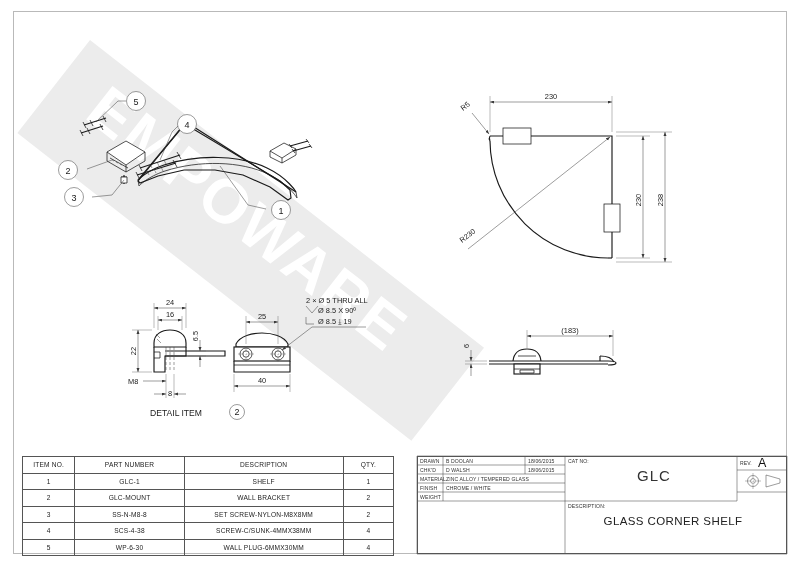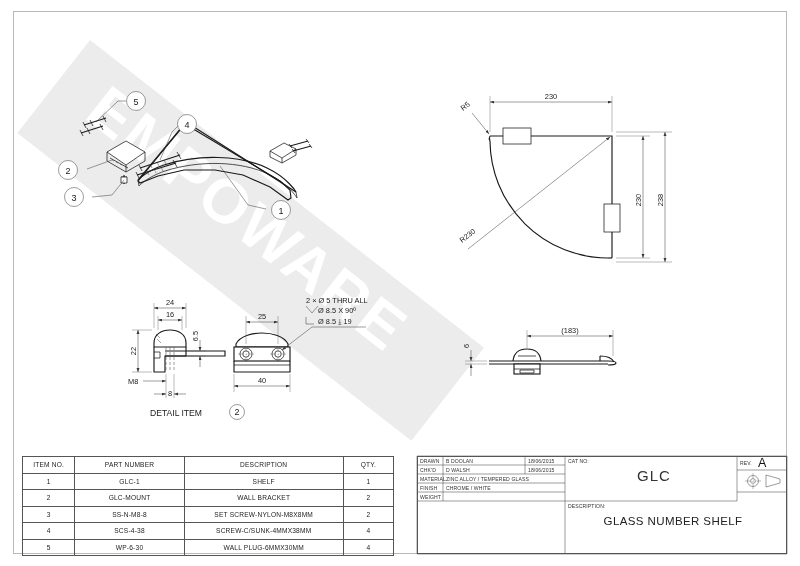--- a/index.html
+++ b/index.html
@@ -357,19 +357,19 @@
     <div style="position:absolute;left:2px;top:28px;" class="cellL">FINISH</div>
     <div style="position:absolute;left:28px;top:28px;" class="cellL">CHROME / WHITE</div>
 
     <div style="position:absolute;left:2px;top:37px;" class="cellL">WEIGHT</div>
     <div style="position:absolute;left:28px;top:37px;" class="cellL"></div>
 
     <div style="position:absolute;left:150px;top:1px;" class="cellL">CAT NO:</div>
     <div style="position:absolute;left:150px;top:10px;width:172px;text-align:center;font-size:15px;color:#333;letter-spacing:1px;">GLC</div>
 
     <div style="position:absolute;left:150px;top:46px;" class="cellL">DESCRIPTION:</div>
-    <div style="position:absolute;left:150px;top:58px;width:210px;text-align:center;font-size:11.5px;color:#222;letter-spacing:.4px;">GLASS NUMBER SHELF</div>
+    <div style="position:absolute;left:150px;top:58px;width:210px;text-align:center;font-size:11.5px;color:#222;letter-spacing:.4px;">GLASS CORNER SHELF</div>
 
     <div style="position:absolute;left:322px;top:3px;" class="cellL">REV.</div>
     <div style="position:absolute;left:340px;top:-1px;font-size:12.5px;color:#111;">A</div>
   </div>
 
 </div>
 
 </body></html>

